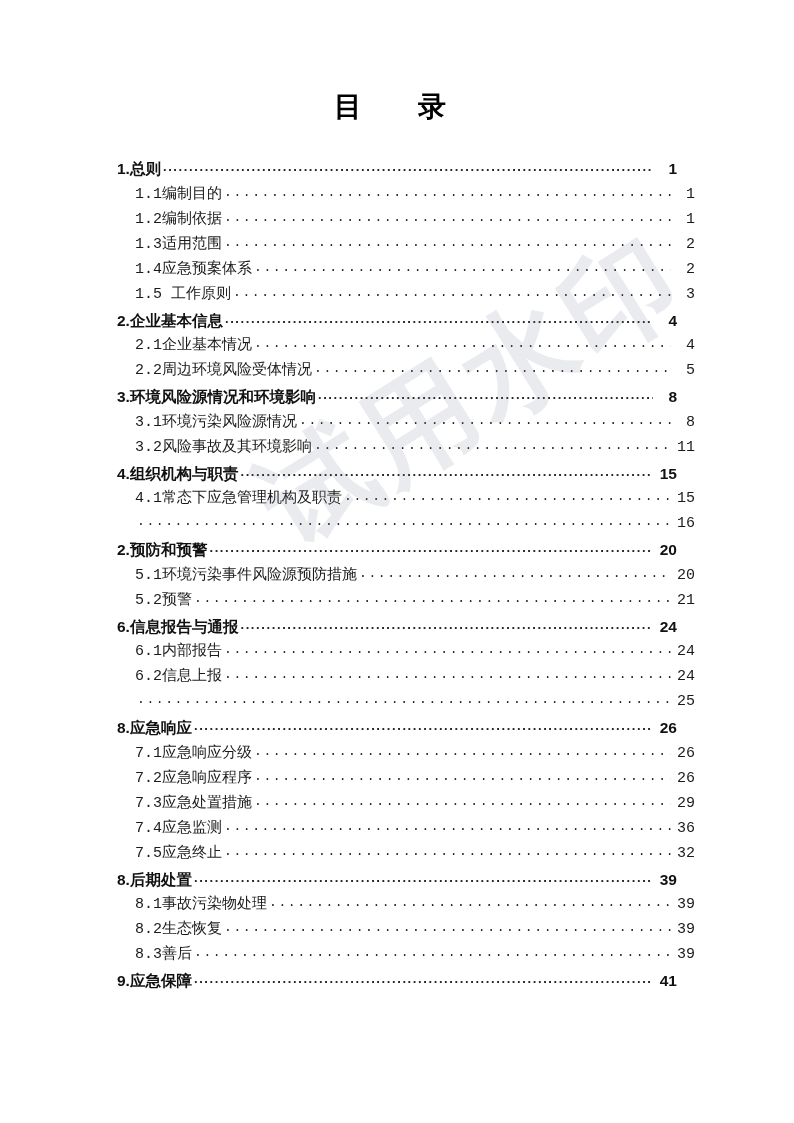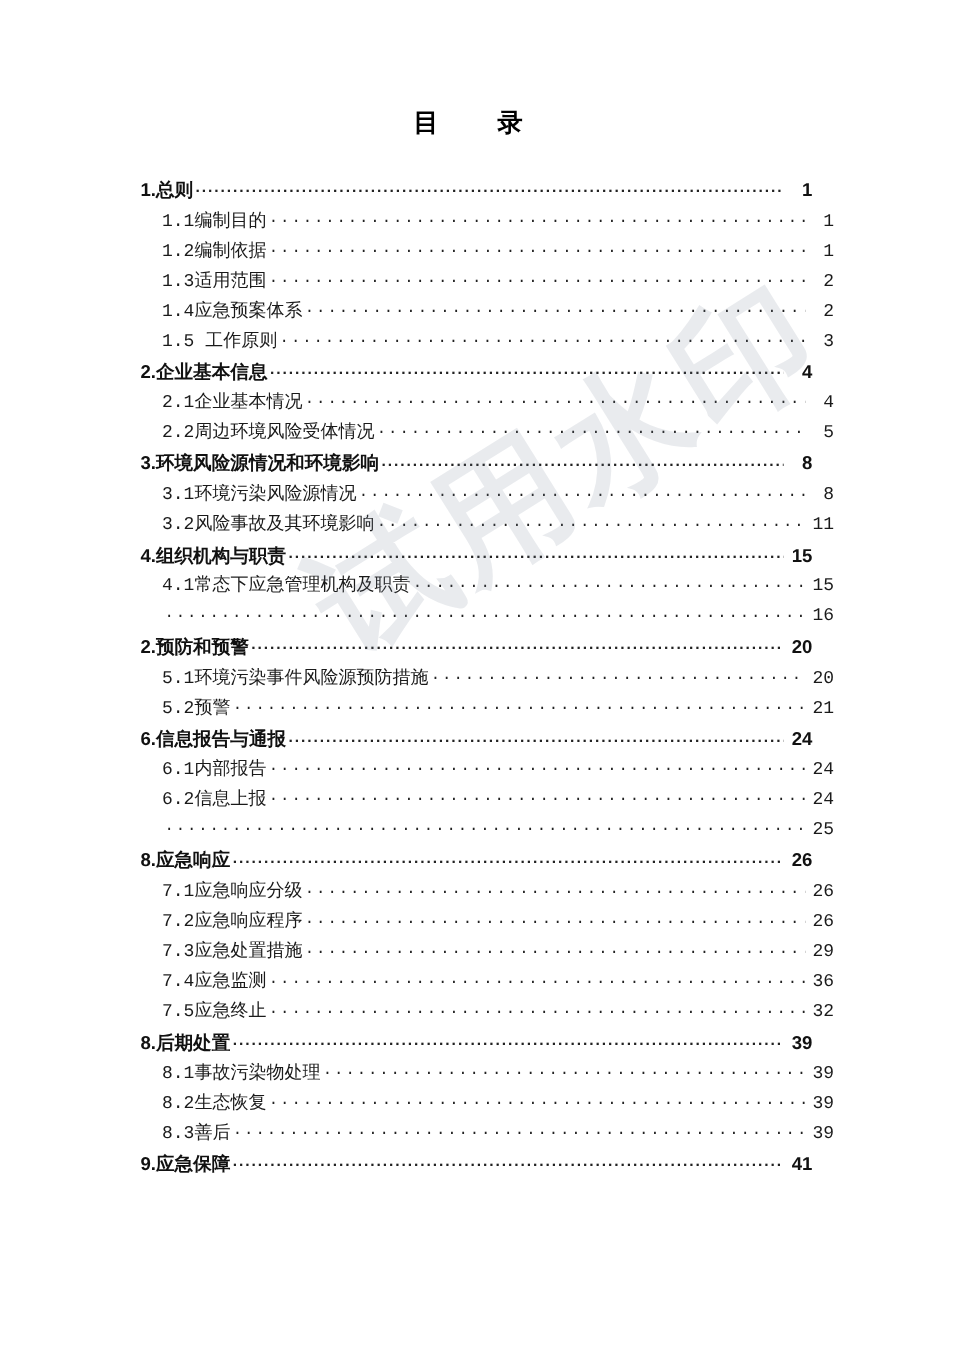--- a/index.html
+++ b/index.html
@@ -17,38 +17,38 @@
   }
   .page {
     position: relative;
     width: 794px;
     height: 1123px;
     box-sizing: border-box;
     padding: 0;
   }
   .toc-title {
     text-align: center;
-    font-size: 21px;
+    font-size: 28px;
     font-weight: bold;
     letter-spacing: 14px;
     margin: 0;
     padding-top: 88px;
     padding-bottom: 26px;
     color: #000;
     font-family: "Liberation Serif", serif;
   }
   .toc-list {
     width: 560px;
     margin: 0 auto;
     padding: 0;
     list-style: none;
   }
   .toc-entry {
     display: flex;
-    align-items: flex-start;
+    align-items: center;
     width: 100%;
     line-height: 1.0;
     margin: 0;
     padding: 0;
     white-space: nowrap;
   }
   .toc-entry .label {
     flex: 0 0 auto;
   }
   .toc-entry .dots {

